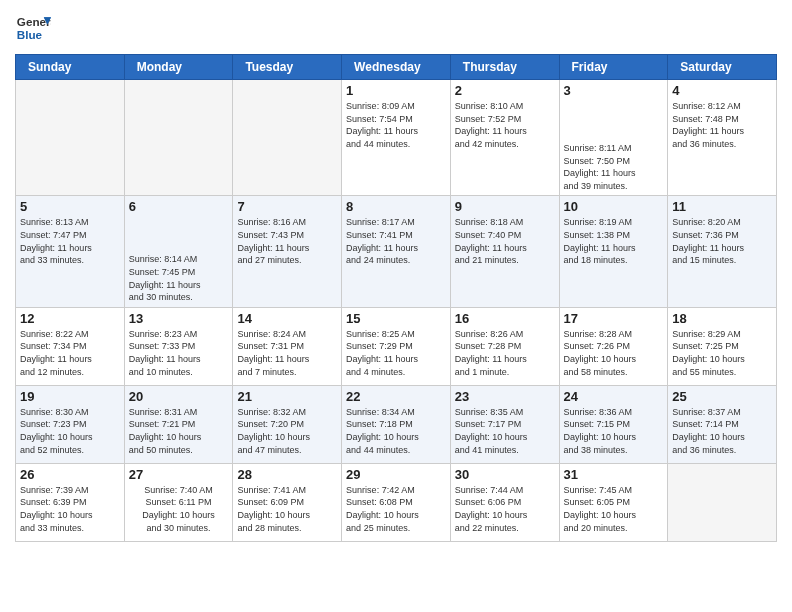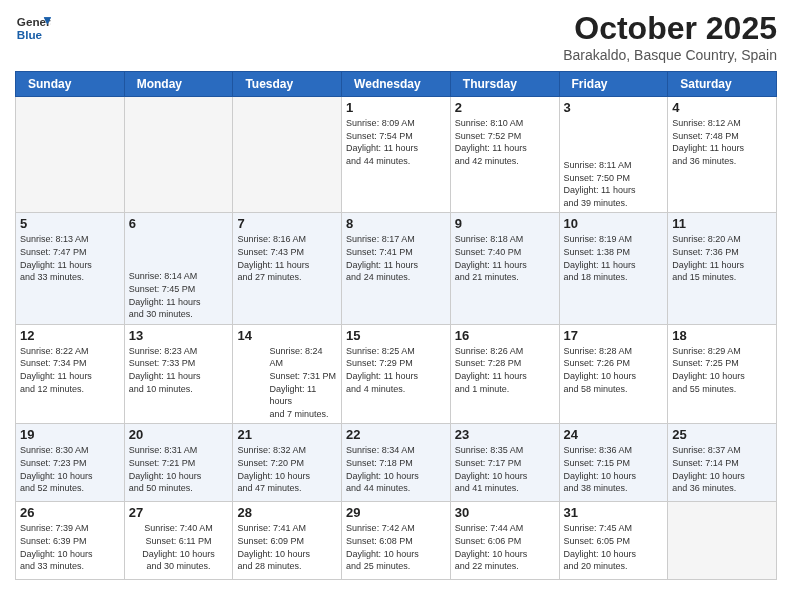--- a/index.html
+++ b/index.html
@@ -88,24 +88,20 @@
 <div class="container">
   <div class="header">
     <div class="logo">
       <svg class="logo-icon" viewBox="0 0 40 40">
         <text x="2" y="18" font-size="13" font-weight="bold" fill="#333" font-family="Arial">General</text>
         <text x="2" y="32" font-size="13" font-weight="bold" fill="#1a5fa8" font-family="Arial">Blue</text>
         <polygon points="32,8 40,8 36,16" fill="#2a6bbf"></polygon>
         <polygon points="36,8 44,8 40,16" fill="#1a5fa8" transform="translate(-4,0)"></polygon>
       </svg>
     </div>
-    <div class="title-section">
-      <div class="month-title">October 2025</div>
-      <div class="subtitle">Barakaldo, Basque Country, Spain</div>
-    </div>
   </div>
 
   <table>
     <thead>
       <tr id="weekday-header">
       <th>Sunday</th>
           <th>Monday</th>
           <th>Tuesday</th>
           <th>Wednesday</th>
           <th>Thursday</th>
@@ -208,21 +204,21 @@
           </td>
           <td>
             <div class="day-number">13</div>
             <div class="day-info" style="white-space: pre-line;">Sunrise: 8:23 AM
 Sunset: 7:33 PM
 Daylight: 11 hours
 and 10 minutes.</div>
           </td>
           <td>
             <div class="day-number">14</div>
-            <div class="day-info" style="white-space: pre-line; margin-left: 32px;">Sunrise: 8:24 AM
+            <div class="day-info" style="white-space: pre-line;">Sunrise: 8:24 AM
 Sunset: 7:31 PM
 Daylight: 11 hours
 and 7 minutes.</div>
           </td>
           <td>
             <div class="day-number">15</div>
             <div class="day-info" style="white-space: pre-line;">Sunrise: 8:25 AM
 Sunset: 7:29 PM
 Daylight: 11 hours
 and 4 minutes.</div>

